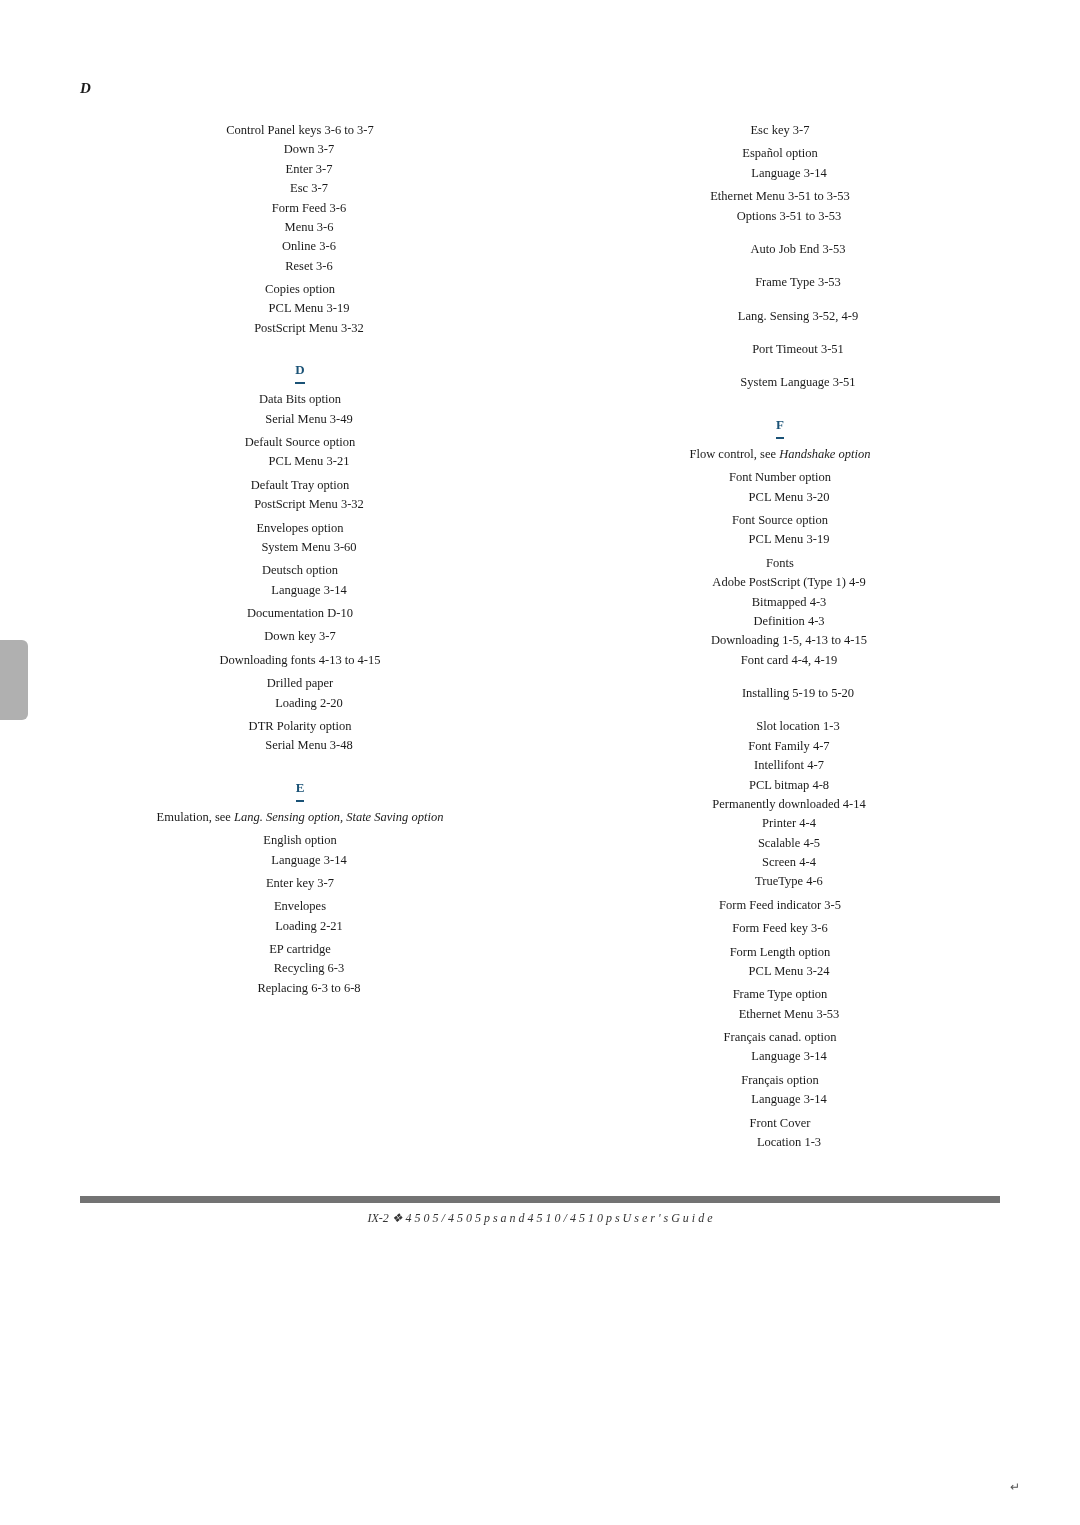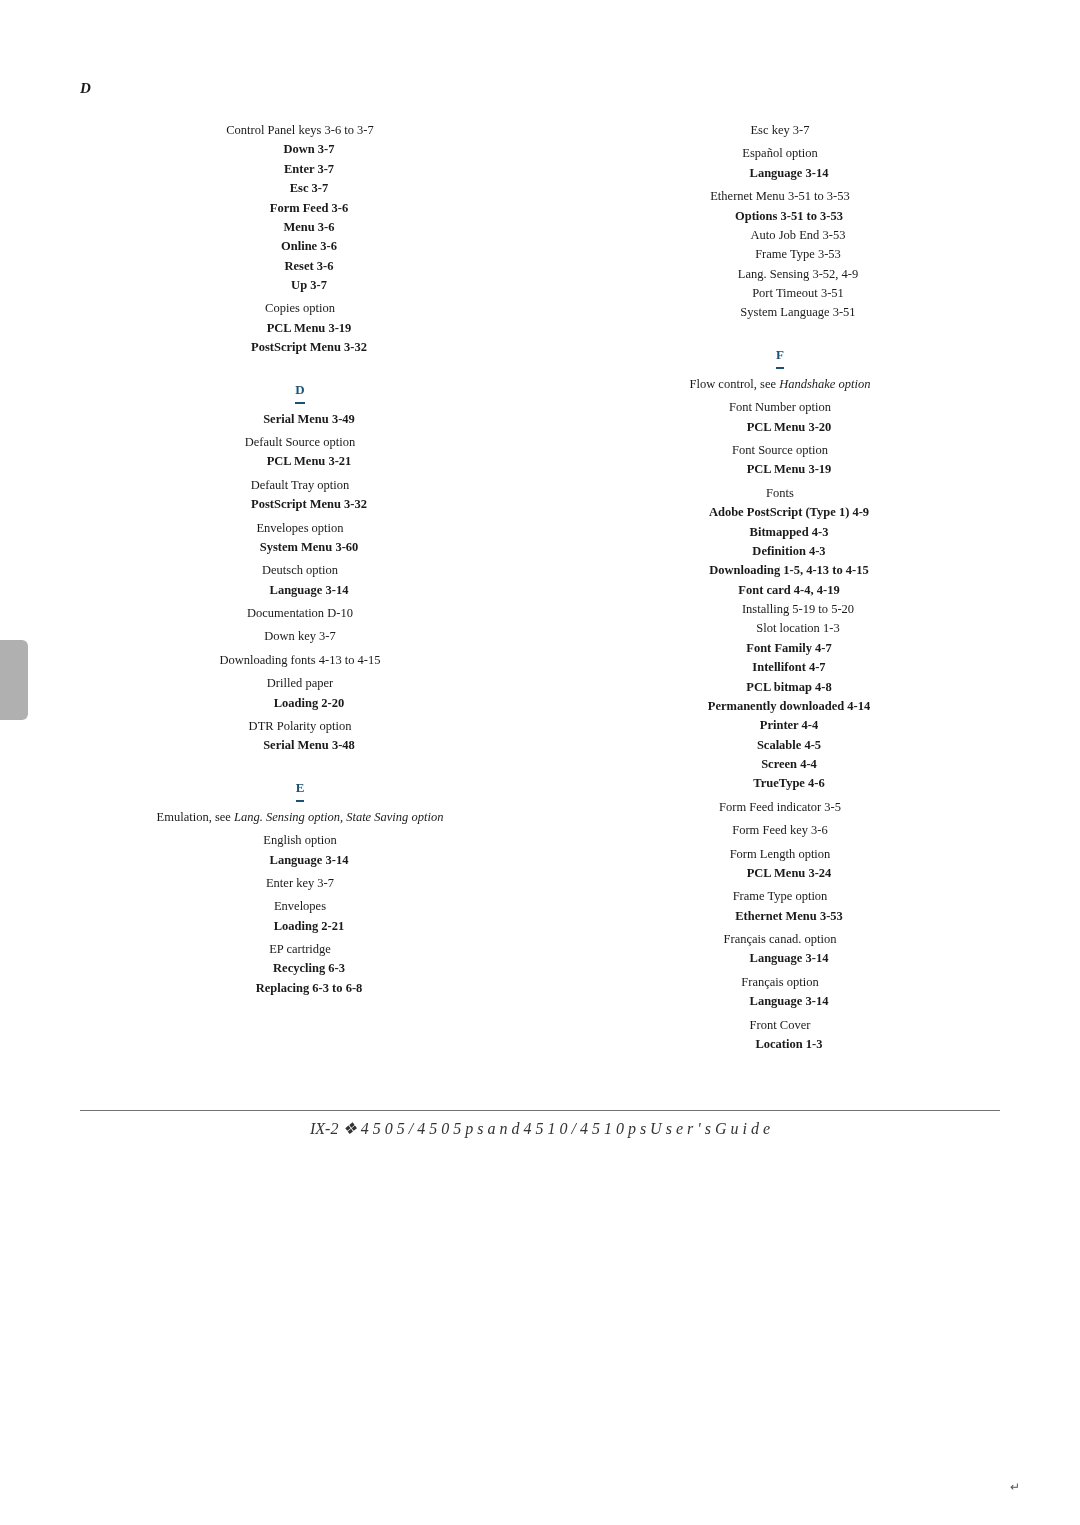--- a/index.html
+++ b/index.html
@@ -47,32 +47,32 @@
     }
     .entry {
       margin-bottom: 4px;
     }
     .entry-title {
       display: block;
     }
     .entry-sub {
       display: block;
       margin-left: 18px;
-      font-weight: bold;
     }
     .entry-subsub {
       display: block;
       margin-left: 36px;
+      margin-top: 14px;
     }
     .italic { font-style: italic; margin-top: 16px; }
     .footer {
-      margin-top: 52px;
-      border-top: 1px solid #737373;
+      margin-top: 40px;
+      border-top: 7px solid #737373;
       padding-top: 8px;
-      font-size: 16px;
+      font-size: 12px;
       font-style: italic;
       color: #333;
       text-align: center;
     }
     .page-corner {
       position: absolute;
       bottom: 30px;
       right: 60px;
       font-size: 12px;
       color: #555;
@@ -107,32 +107,32 @@
       
       <div class="entry">
         <span class="entry-title">Control Panel keys 3-6 to 3-7</span>
         <span class="entry-sub">Down 3-7</span>
         <span class="entry-sub">Enter 3-7</span>
         <span class="entry-sub">Esc 3-7</span>
         <span class="entry-sub">Form Feed 3-6</span>
         <span class="entry-sub">Menu 3-6</span>
         <span class="entry-sub">Online 3-6</span>
         <span class="entry-sub">Reset 3-6</span>
-        <span class="entry-sub">Up 3-7</span>
       </div>
       <div class="entry">
         <span class="entry-title">Copies option</span>
         <span class="entry-sub">PCL Menu 3-19</span>
         <span class="entry-sub">PostScript Menu 3-32</span>
       </div>
 
       
       <div class="section-header">D</div>
 
       <div class="entry">
+        <span class="entry-title">Data Bits option</span>
         <span class="entry-sub">Serial Menu 3-49</span>
       </div>
       <div class="entry">
         <span class="entry-title">Default Source option</span>
         <span class="entry-sub">PCL Menu 3-21</span>
       </div>
       <div class="entry">
         <span class="entry-title">Default Tray option</span>
         <span class="entry-sub">PostScript Menu 3-32</span>
       </div>

